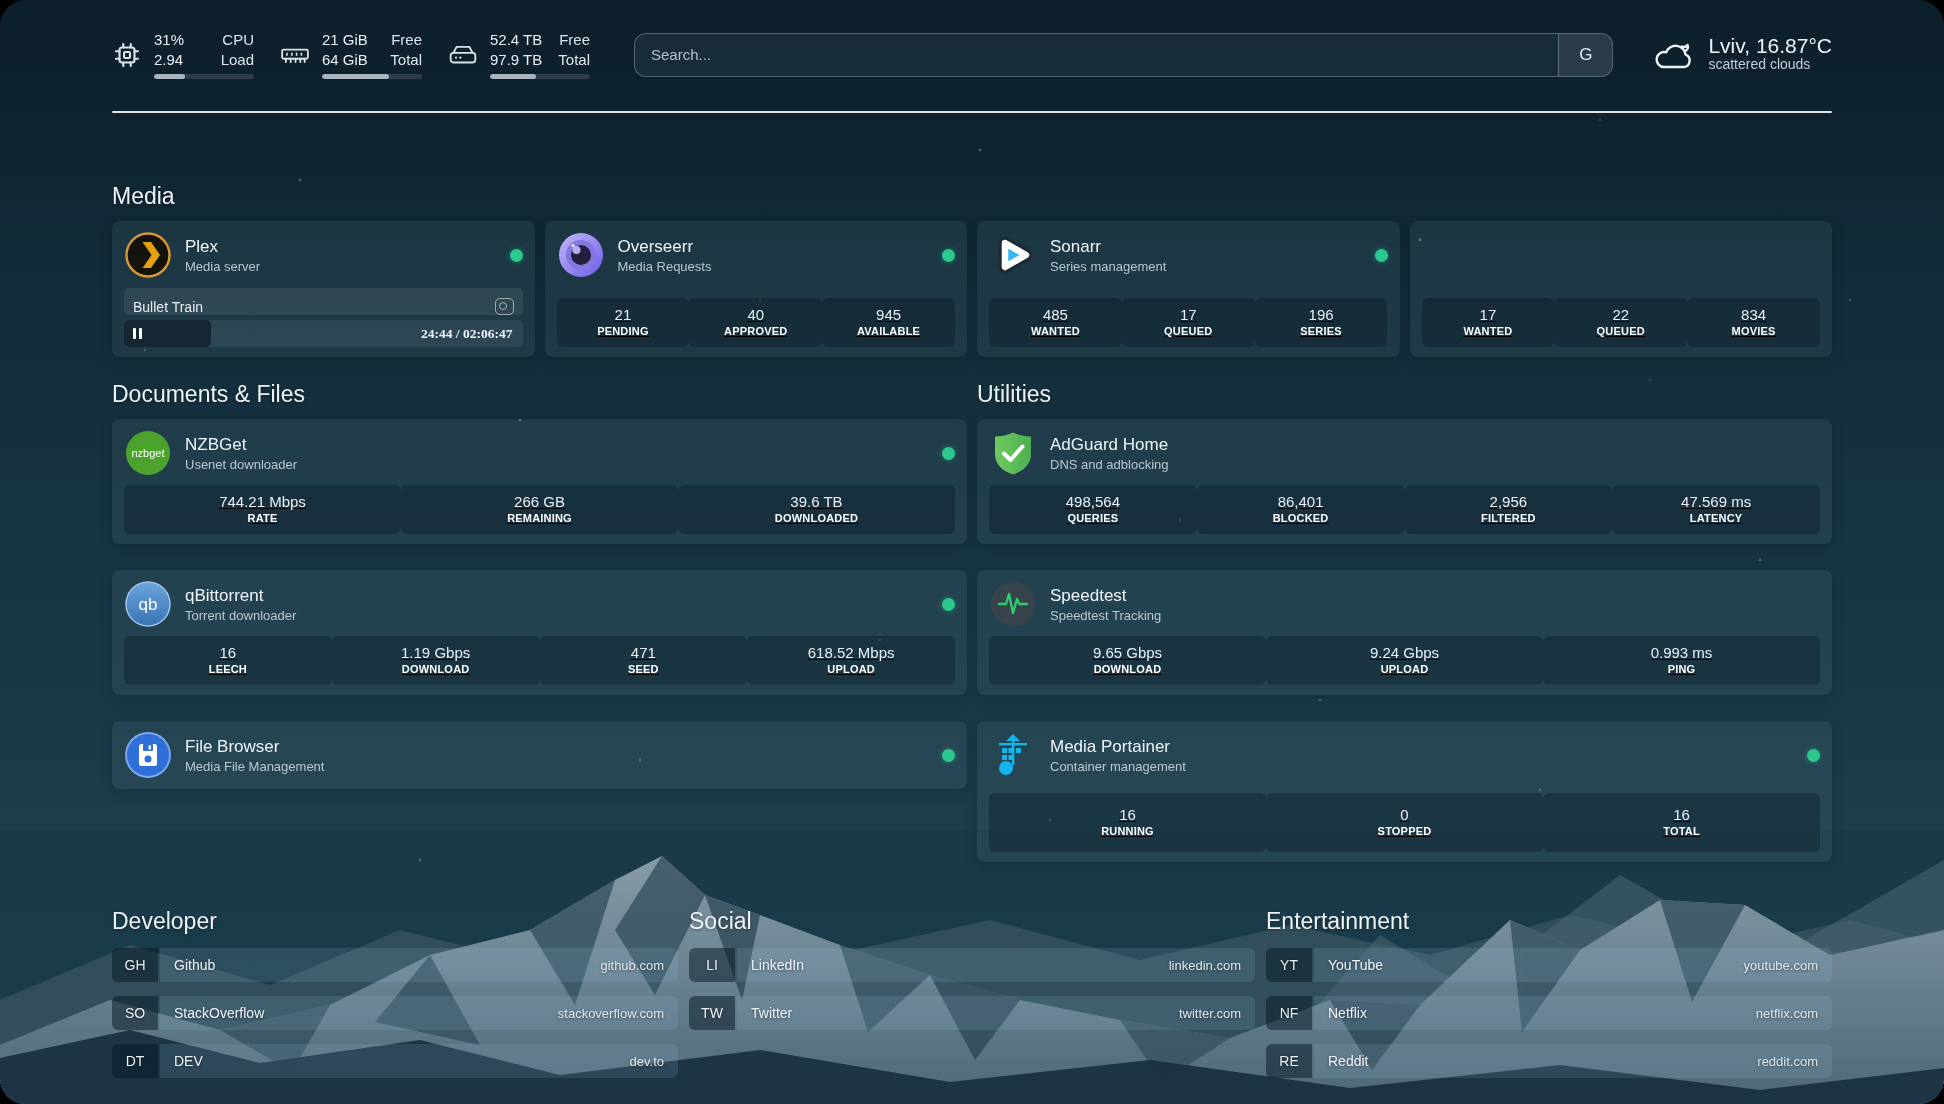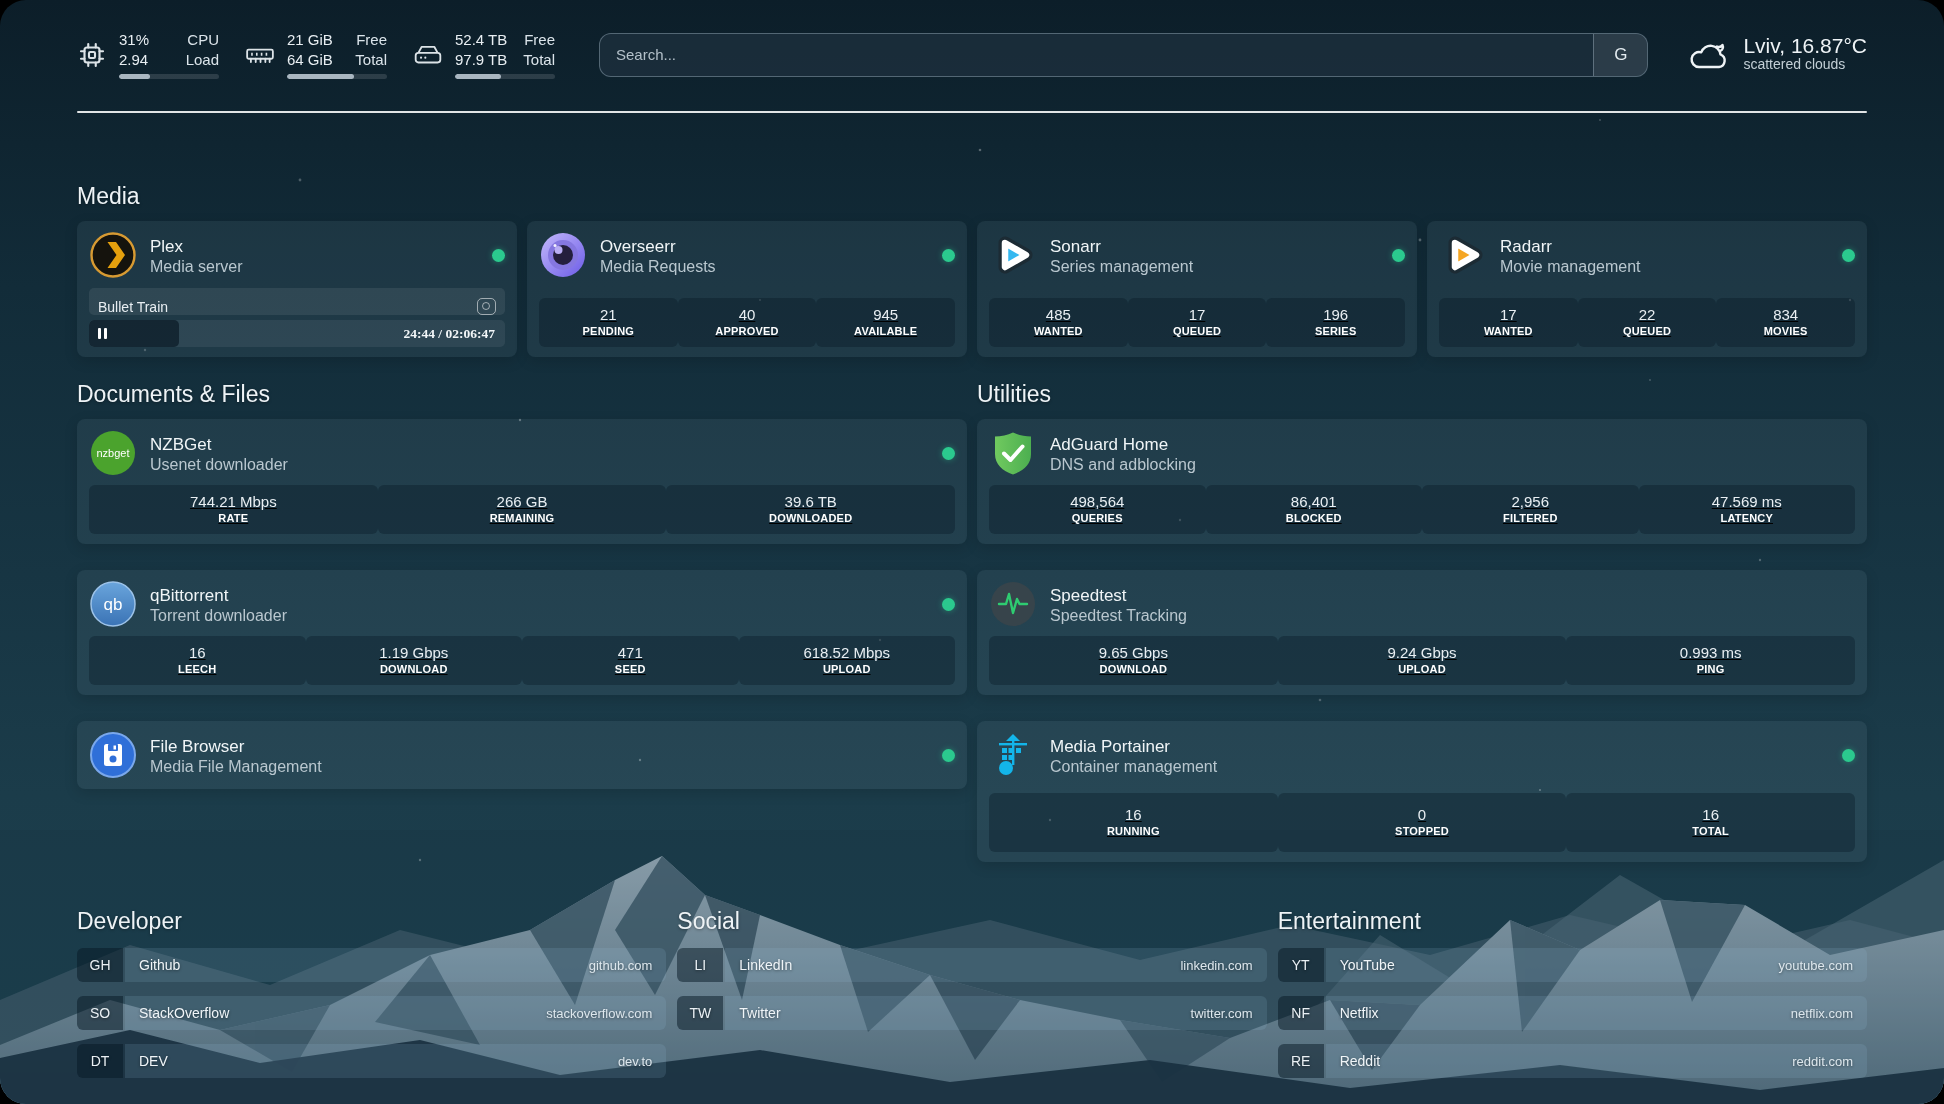--- a/index.html
+++ b/index.html
@@ -1,20 +1,20 @@
 <!DOCTYPE html>
 <html><head>
 <meta charset="utf-8">
 <style>
   html,body{margin:0;padding:0;background:#000;}
   body{font-family:"Liberation Sans","DejaVu Sans",sans-serif;}
   .screen{position:relative;width:1944px;height:1104px;margin:0 auto;border-radius:26px;overflow:hidden;
     background:linear-gradient(180deg,#0c1e29 0%,#122c39 26%,#173543 52%,#1b3c4a 72%,#1d4150 100%);}
   .bg-mountains{position:absolute;inset:0;width:100%;height:100%;}
-  .content{position:relative;z-index:2;box-sizing:border-box;width:100%;height:100%;padding:0 77px;}
+  .content{position:relative;z-index:2;box-sizing:border-box;width:100%;height:100%;padding:0 112px;}
 
   
   .topbar{display:flex;align-items:center;padding-top:30px;color:#e8eef2;}
   .res{display:flex;align-items:center;gap:12px;margin-right:26px;}
   .res-icon{width:30px;height:30px;flex:none;opacity:.95;}
   .res-body{min-width:100px;}
   .res-grid{display:grid;grid-template-columns:1fr auto;column-gap:16px;row-gap:1px;font-size:15px;line-height:19px;}
   .res-lab{text-align:right;color:#dbe4ea;}
   .res-bar{height:5px;border-radius:3px;background:rgba(255,255,255,.13);margin-top:5px;overflow:hidden;}
   .res-fill{height:100%;border-radius:3px;background:#a9b6c0;}
@@ -37,21 +37,21 @@
   .two-col{display:grid;grid-template-columns:1fr 1fr;gap:10px;margin-top:24px;align-items:start;}
   .col{display:flex;flex-direction:column;}
   .col .card{margin-bottom:26px;}
   .col .card:last-child{margin-bottom:0;justify-content:center;}
 
   .card{position:relative;display:flex;flex-direction:column;background:rgba(196,227,246,.07);
     border-radius:8px;padding:10px 12px;box-shadow:0 4px 14px rgba(0,0,0,.14);}
   .card-head{display:flex;align-items:center;gap:13px;}
   .svc-icon{width:48px;height:48px;flex:none;}
   .svc-name{font-size:17px;font-weight:500;color:#f0f5f7;line-height:22px;}
-  .svc-desc{font-size:16px;color:#b9c7cf;line-height:17px;}
+  .svc-desc{font-size:13px;color:#b9c7cf;line-height:17px;}
   .dot{width:13px;height:13px;border-radius:50%;background:#2bc98e;margin-left:auto;flex:none;box-shadow:0 0 6px rgba(43,201,142,.45);}
   .stats{display:flex;gap:0;margin-top:auto;padding-top:8px;text-decoration:underline;}
   .stat{flex:1;background:rgba(4,20,30,.32);border-radius:6px;padding:7px 4px 8px;text-align:center;}
   .stat-val{font-size:15px;color:#e9eff3;line-height:19px;}
   .stat-lab{font-size:11px;font-weight:700;color:#fff;line-height:15px;letter-spacing:.2px;}
   .tall .stat{padding:12px 4px 13px;}
   .tall .stats{padding-top:14px;}
 
   
   .np-row{display:flex;align-items:flex-end;margin-top:9px;height:27px;border-radius:5px;
@@ -302,31 +302,20 @@
                 <div class="stat-lab">QUEUED</div>
               </div>
             <div class="stat">
                 <div class="stat-val">196</div>
                 <div class="stat-lab">SERIES</div>
               </div>
           </div>
         </div>
 
         <div class="card">
-          <div class="card-head">
-            <svg class="svc-icon" viewBox="0 0 48 48">
-              <path d="M16 12 L37 24 L16 36 Z" fill="none" stroke="#1c2b34" stroke-width="13" stroke-linejoin="round"></path>
-              <path d="M16 12 L37 24 L16 36 Z" fill="#f5a623" stroke="#ffffff" stroke-width="6.5" stroke-linejoin="round"></path>
-            </svg>
-            <div>
-              <div class="svc-name">Radarr</div>
-              <div class="svc-desc">Movie management</div>
-            </div>
-            <span class="dot"></span>
-          </div>
           <div class="stats">
             <div class="stat">
                 <div class="stat-val">17</div>
                 <div class="stat-lab">WANTED</div>
               </div>
             <div class="stat">
                 <div class="stat-val">22</div>
                 <div class="stat-lab">QUEUED</div>
               </div>
             <div class="stat">

